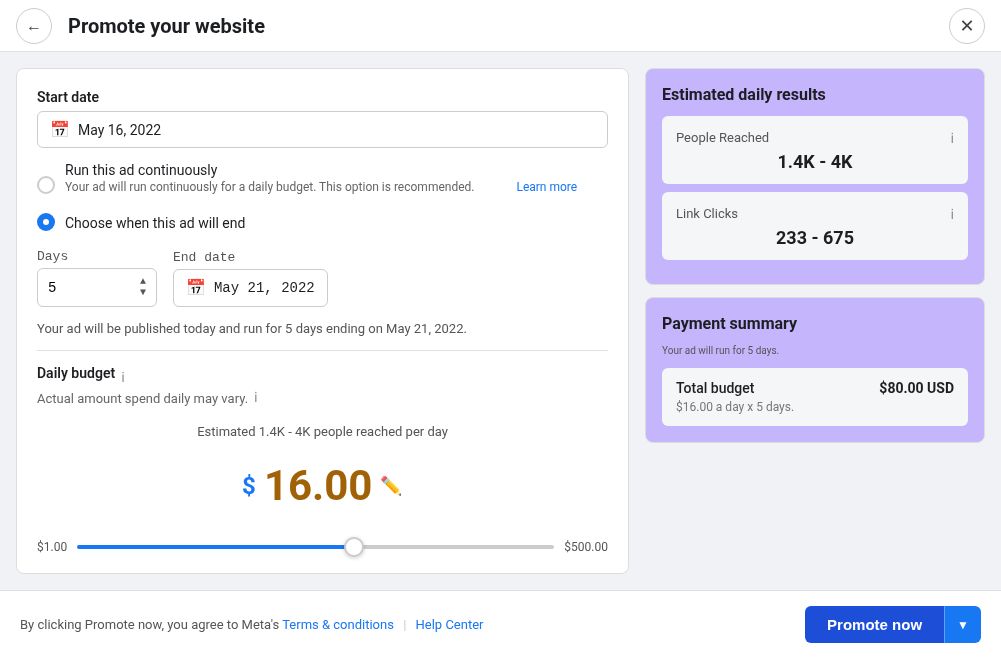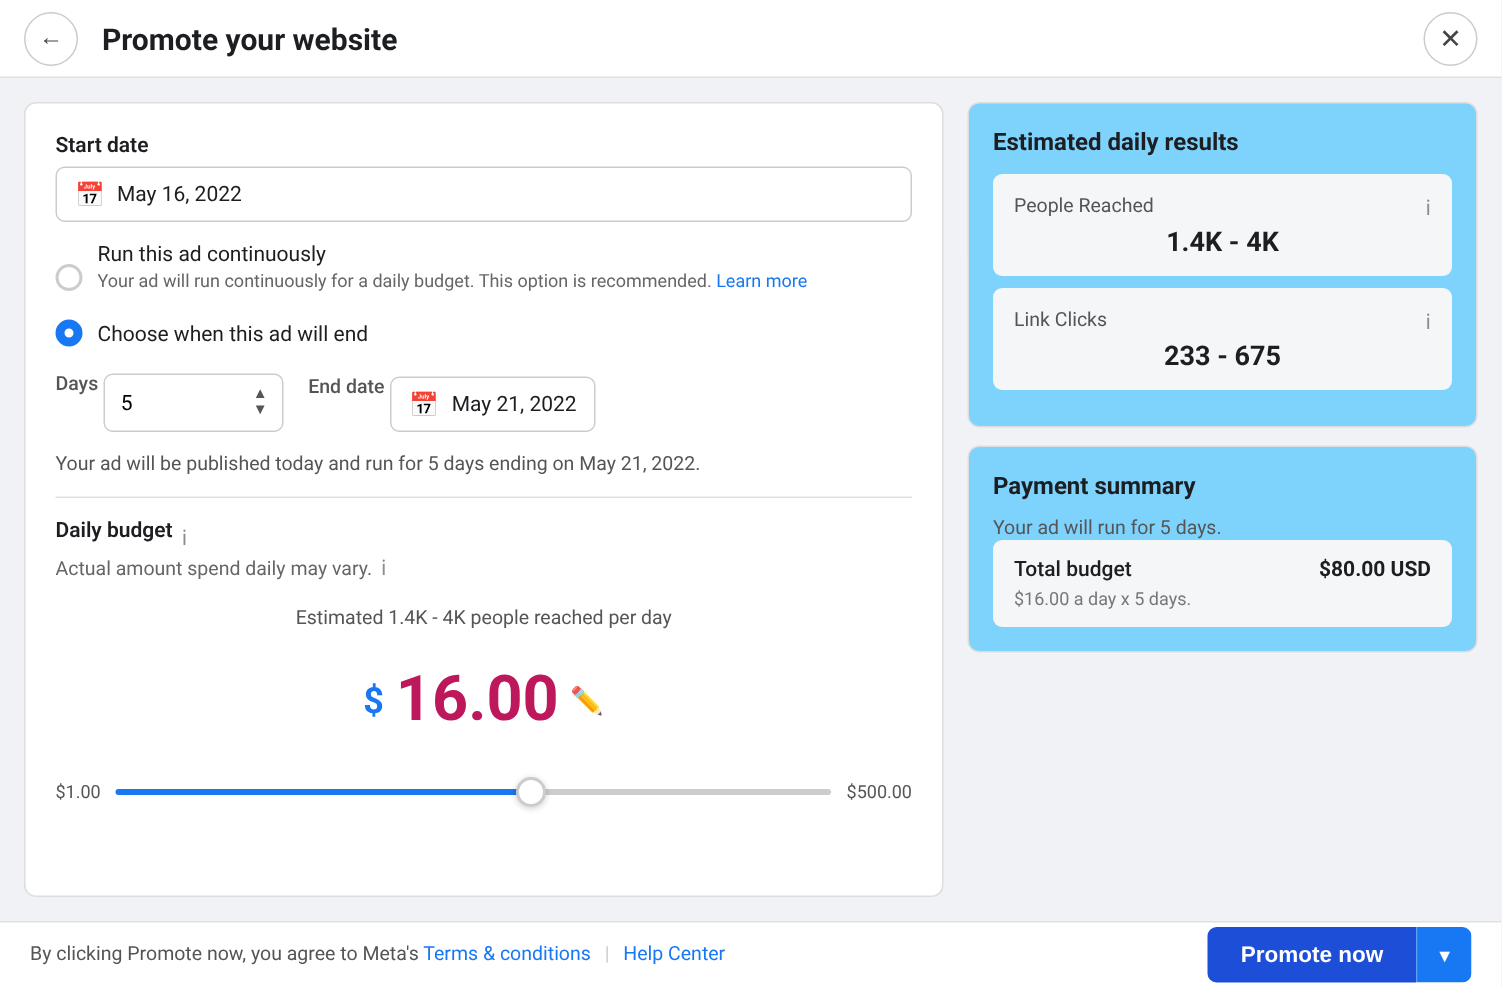--- a/index.html
+++ b/index.html
@@ -120,31 +120,33 @@
     }
     .radio-sub {
       font-size: 12px;
       color: #666;
       margin-top: 2px;
     }
     .learn-more {
       color: #1877f2;
       cursor: pointer;
       font-size: 12px;
+      margin-left: 39px;
     }
 
     .days-end-row {
       display: flex;
       gap: 16px;
       align-items: flex-end;
     }
     .field-group {
       display: flex;
-      flex-direction: row;
+      flex-direction: column;
       gap: 4px;
+      font-family: Liberation Mono, monospace;
     }
     .field-label {
       font-size: 13px;
       color: #555;
       font-weight: 500;
     }
     .days-input {
       border: 1px solid #ccc;
       border-radius: 6px;
       padding: 8px 10px;
@@ -211,21 +213,21 @@
       margin: 8px 0;
     }
     .dollar-sign {
       font-size: 24px;
       color: #1877f2;
       font-weight: 700;
     }
     .budget-value {
       font-size: 42px;
       font-weight: 700;
-      color: #be185d;
+      color: #a16207;
     }
     .edit-icon {
       font-size: 18px;
       color: #1877f2;
       cursor: pointer;
     }
 
     .slider-container {
       display: flex;
       align-items: center;
@@ -260,21 +262,21 @@
     
     .right-panel {
       width: 340px;
       display: flex;
       flex-direction: column;
       gap: 12px;
       flex-shrink: 0;
     }
 
     .card {
-      background: #7dd3fc;
+      background: #c4b5fd;
       border-radius: 8px;
       border: 1px solid #ddd;
       padding: 16px;
     }
 
     .card-title {
       font-size: 16px;
       font-weight: 700;
       color: #1c1e21;
       margin-bottom: 12px;
@@ -295,23 +297,23 @@
       justify-content: space-between;
       margin-bottom: 4px;
     }
     .result-value {
       font-size: 18px;
       font-weight: 700;
       color: #1c1e21;
     }
 
     .payment-subtitle {
-      font-size: 13px;
-      color: #555;
-      margin-bottom: 0;
+      font-size: 10px;
+      color: #555;
+      margin-bottom: 12px;
     }
 
     .total-budget-box {
       background: #f5f6f7;
       border-radius: 6px;
       padding: 12px 14px;
     }
     .total-budget-row {
       display: flex;
       justify-content: space-between;
@@ -330,21 +332,21 @@
     .total-breakdown {
       font-size: 12px;
       color: #777;
       margin-top: 4px;
     }
 
     
     .footer {
       background: #fff;
       border-top: 1px solid #e0e0e0;
-      height: 44px;
+      height: 68px;
       display: flex;
       align-items: center;
       padding: 0 20px;
       justify-content: space-between;
       flex-shrink: 0;
     }
     .footer-text {
       font-size: 13px;
       color: #555;
     }

